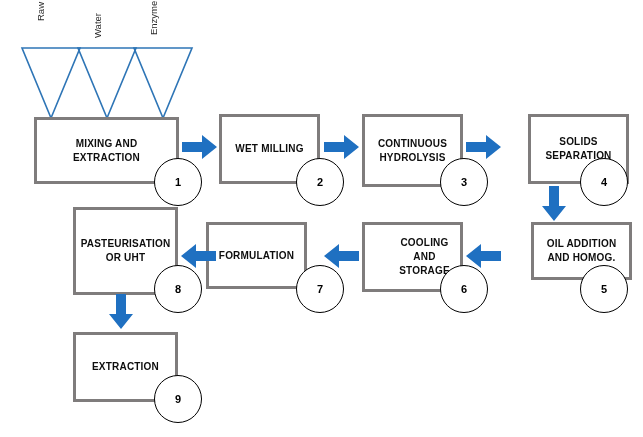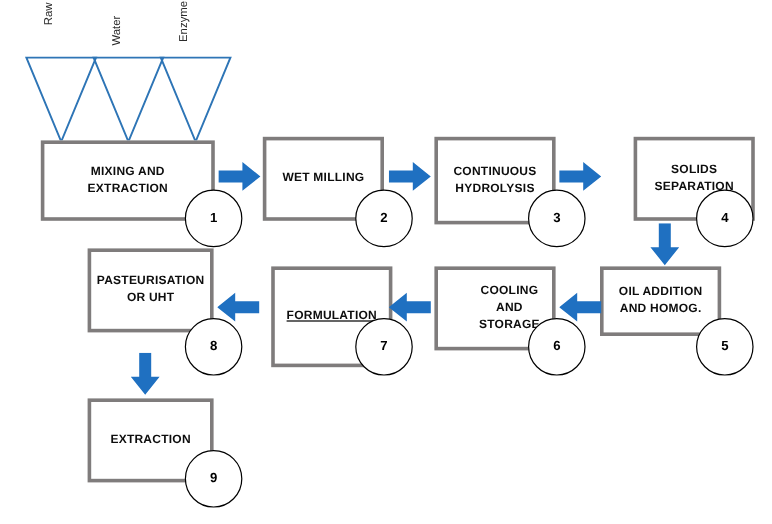--- a/index.html
+++ b/index.html
@@ -132,21 +132,21 @@
 SEPARATION</span>
   </div>
   <div class="badge" style="left:580px; top:158px;">
     <span>4</span>
   </div>
 
   <svg class="arrow" style="left:541px; top:186px; width:26px; height:36px;" viewBox="0 0 26 36">
     <path d="M8 0 L18 0 L18 20 L25 20 L13 35 L1 20 L8 20 Z" fill="#1f70c1"></path>
   </svg>
 
-  <div class="stage" style="left:500px; top:222px; width:101px; height:58px;">
+  <div class="stage" style="left:531px; top:222px; width:101px; height:58px;">
     <span class="stage-label">OIL ADDITION
 AND HOMOG.</span>
   </div>
   <div class="badge" style="left:580px; top:265px;">
     <span>5</span>
   </div>
 
   <svg class="arrow" style="left:466px; top:243px; width:36px; height:26px;" viewBox="0 0 36 26">
     <path d="M35 8 L15 8 L15 1 L0 13 L15 25 L15 18 L35 18 Z" fill="#1f70c1"></path>
   </svg>
@@ -156,32 +156,32 @@
 AND STORAGE</span>
   </div>
   <div class="badge" style="left:440px; top:265px;">
     <span>6</span>
   </div>
 
   <svg class="arrow" style="left:324px; top:243px; width:36px; height:26px;" viewBox="0 0 36 26">
     <path d="M35 8 L15 8 L15 1 L0 13 L15 25 L15 18 L35 18 Z" fill="#1f70c1"></path>
   </svg>
 
-  <div class="stage" style="left:226px; top:222px; width:101px; height:84px;text-decoration:underline;">
+  <div class="stage" style="left:206px; top:222px; width:101px; height:67px;">
     <span class="stage-label">FORMULATION</span>
   </div>
   <div class="badge" style="left:296px; top:265px;">
     <span>7</span>
   </div>
 
   <svg class="arrow" style="left:181px; top:243px; width:36px; height:26px;" viewBox="0 0 36 26">
     <path d="M35 8 L15 8 L15 1 L0 13 L15 25 L15 18 L35 18 Z" fill="#1f70c1"></path>
   </svg>
 
-  <div class="stage" style="left:73px; top:207px; width:105px; height:70px;">
+  <div class="stage" style="left:73px; top:207px; width:105px; height:88px;">
     <span class="stage-label">PASTEURISATION
 OR UHT</span>
   </div>
   <div class="badge" style="left:154px; top:265px;">
     <span>8</span>
   </div>
 
   <svg class="arrow" style="left:108px; top:294px; width:26px; height:36px;" viewBox="0 0 26 36">
     <path d="M8 0 L18 0 L18 20 L25 20 L13 35 L1 20 L8 20 Z" fill="#1f70c1"></path>
   </svg>

